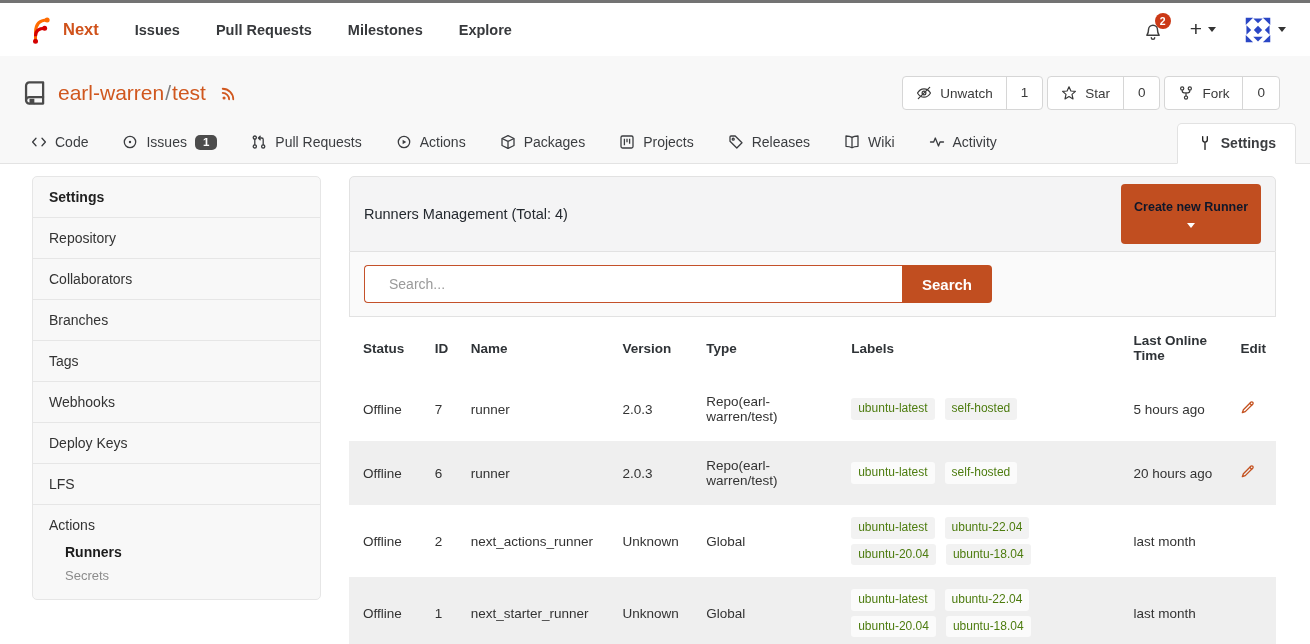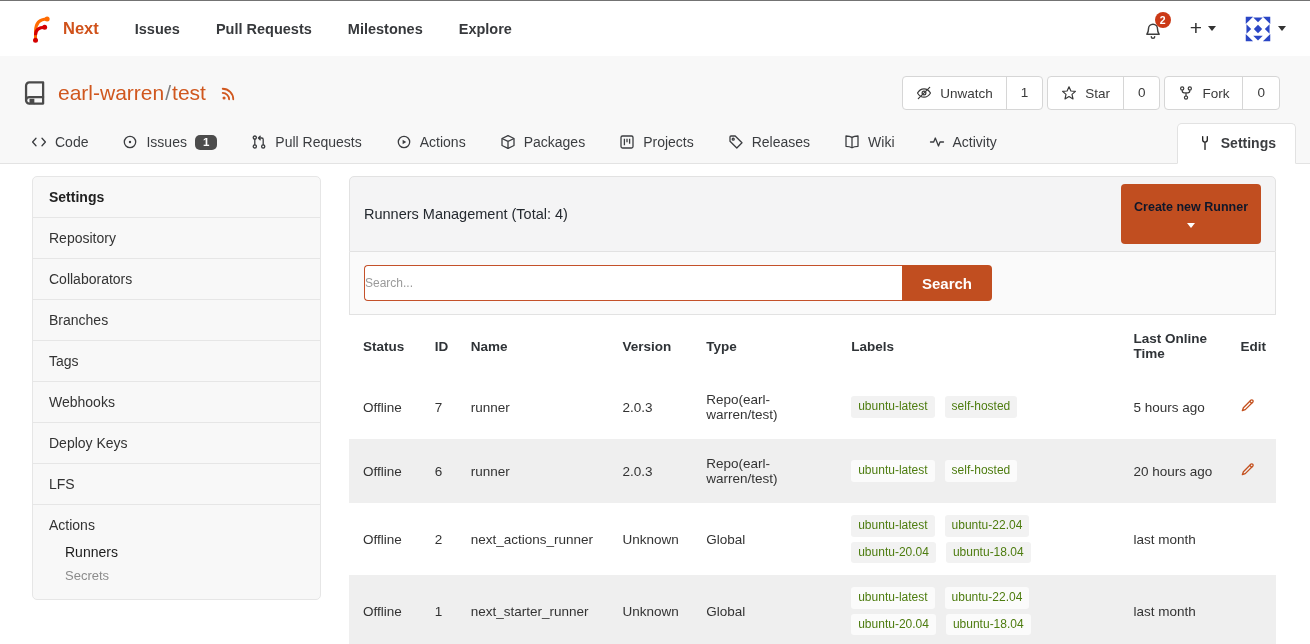--- a/index.html
+++ b/index.html
@@ -4,21 +4,21 @@
 <style>
   * { box-sizing: border-box; }
   html,body { margin:0; padding:0; }
   body {
     width:1310px; height:644px; overflow:hidden; background:#fff;
     font-family:"Liberation Sans","DejaVu Sans",sans-serif; color:#333;
   }
   svg { display:block; }
 
   
-  .topbar { height:56px; border-top:1px solid #737373; background:#fff;
+  .topbar { height:56px; border-top:3px solid #737373; background:#fff;
     display:flex; align-items:center; padding:16px 24px; }
   .brand { display:flex; align-items:center; gap:9px; margin-right:36px; cursor:pointer; }
   .brand-name { color:#d0521b; font-weight:700; font-size:16.5px; }
   .nav-links { display:flex; gap:36px; }
   .nav-link { font-size:14.5px; font-weight:600; color:#37393c; text-decoration:none; cursor:pointer; }
   .topbar-right { margin-left:auto; display:flex; align-items:center; gap:28px; }
   .bell-wrap { position:relative; cursor:pointer; padding-top:4px; }
   .badge-dot { position:absolute; top:-6px; right:-9px; background:#cb3916; color:#fff;
     font-size:10.5px; font-weight:700; border-radius:50%; width:16px; height:16px;
     display:flex; align-items:center; justify-content:center; }
@@ -51,34 +51,34 @@
   
   .content { display:flex; align-items:flex-start; gap:28px; padding:12px 34px 0 32px; }
 
   .sidebar { width:289px; flex-shrink:0; background:#f8f8f8; border:1px solid #e6e6e6;
     border-radius:5px; font-size:14px; overflow:hidden; }
   .sidebar-header { font-weight:700; padding:12px 16px; border-bottom:1px solid #e6e6e6; color:#222; }
   .sidebar-item { padding:12px 16px; border-bottom:1px solid #e6e6e6; color:#333; cursor:pointer; }
   .sidebar-group { padding:11px 0 12px; }
   .sidebar-group-label { padding:1px 16px 7px; color:#333; cursor:pointer; }
   .sidebar-subitem { padding:4px 16px 4px 32px; cursor:pointer; }
-  .sidebar-subitem.active { font-weight:400; color:#1b1b1b; }
+  .sidebar-subitem.active { font-weight:700; color:#1b1b1b; }
   .sidebar-subitem.muted { color:#8c8c8c; font-size:13px; }
 
   .main { flex:1; min-width:0; }
   .panel-head { display:flex; align-items:center; justify-content:space-between;
     background:#f4f4f5; border:1px solid #e2e2e2; border-radius:5px 5px 0 0; padding:7px 14px; }
   .panel-title { font-weight:400; font-size:14.5px; color:#24292f; }
   .create-btn { background:#c14e20; color:#0f172a; border:none; border-radius:4px;
     padding:16px 13px; font-size:12.5px; font-weight:600; display:flex; align-items:center; gap:9px;
     cursor:pointer; font-family:inherit;flex-direction:column; }
   .panel-search { background:#fafafa; border:1px solid #e2e2e2; border-top:none; padding:13px 14px; }
   .search-form { display:flex; width:628px; }
   .search-input { flex:1; border:1px solid #c4512a; border-right:none; border-radius:4px 0 0 4px;
-    padding:10px 0; font-size:12px; outline:none; color:#333; background:#fff; font-family:inherit; }
+    padding:10px 24px; font-size:14px; outline:none; color:#333; background:#fff; font-family:inherit; }
   .search-input::placeholder { color:#9a9a9a; }
   .search-btn { background:#c14e20; color:#fff; border:none; border-radius:0 4px 4px 0;
     padding:0 20px; font-size:15px; font-weight:600; cursor:pointer; font-family:inherit; }
 
   .runner-table { width:100%; border-collapse:collapse; font-size:13.5px; margin-top:2px; }
   .runner-table th { text-align:left; font-weight:700; color:#2f3337; padding:14px 10px; vertical-align:middle; }
   .runner-table th:first-child, .runner-table td:first-child { padding-left:14px; }
   .runner-table td { padding:12px 10px; vertical-align:middle; color:#333; height:64px; }
   .runner-table tbody tr:nth-child(even) { background:#efefef; }
   .chips { display:flex; flex-wrap:wrap; gap:5px 10px; max-width:205px; align-items:center; }

